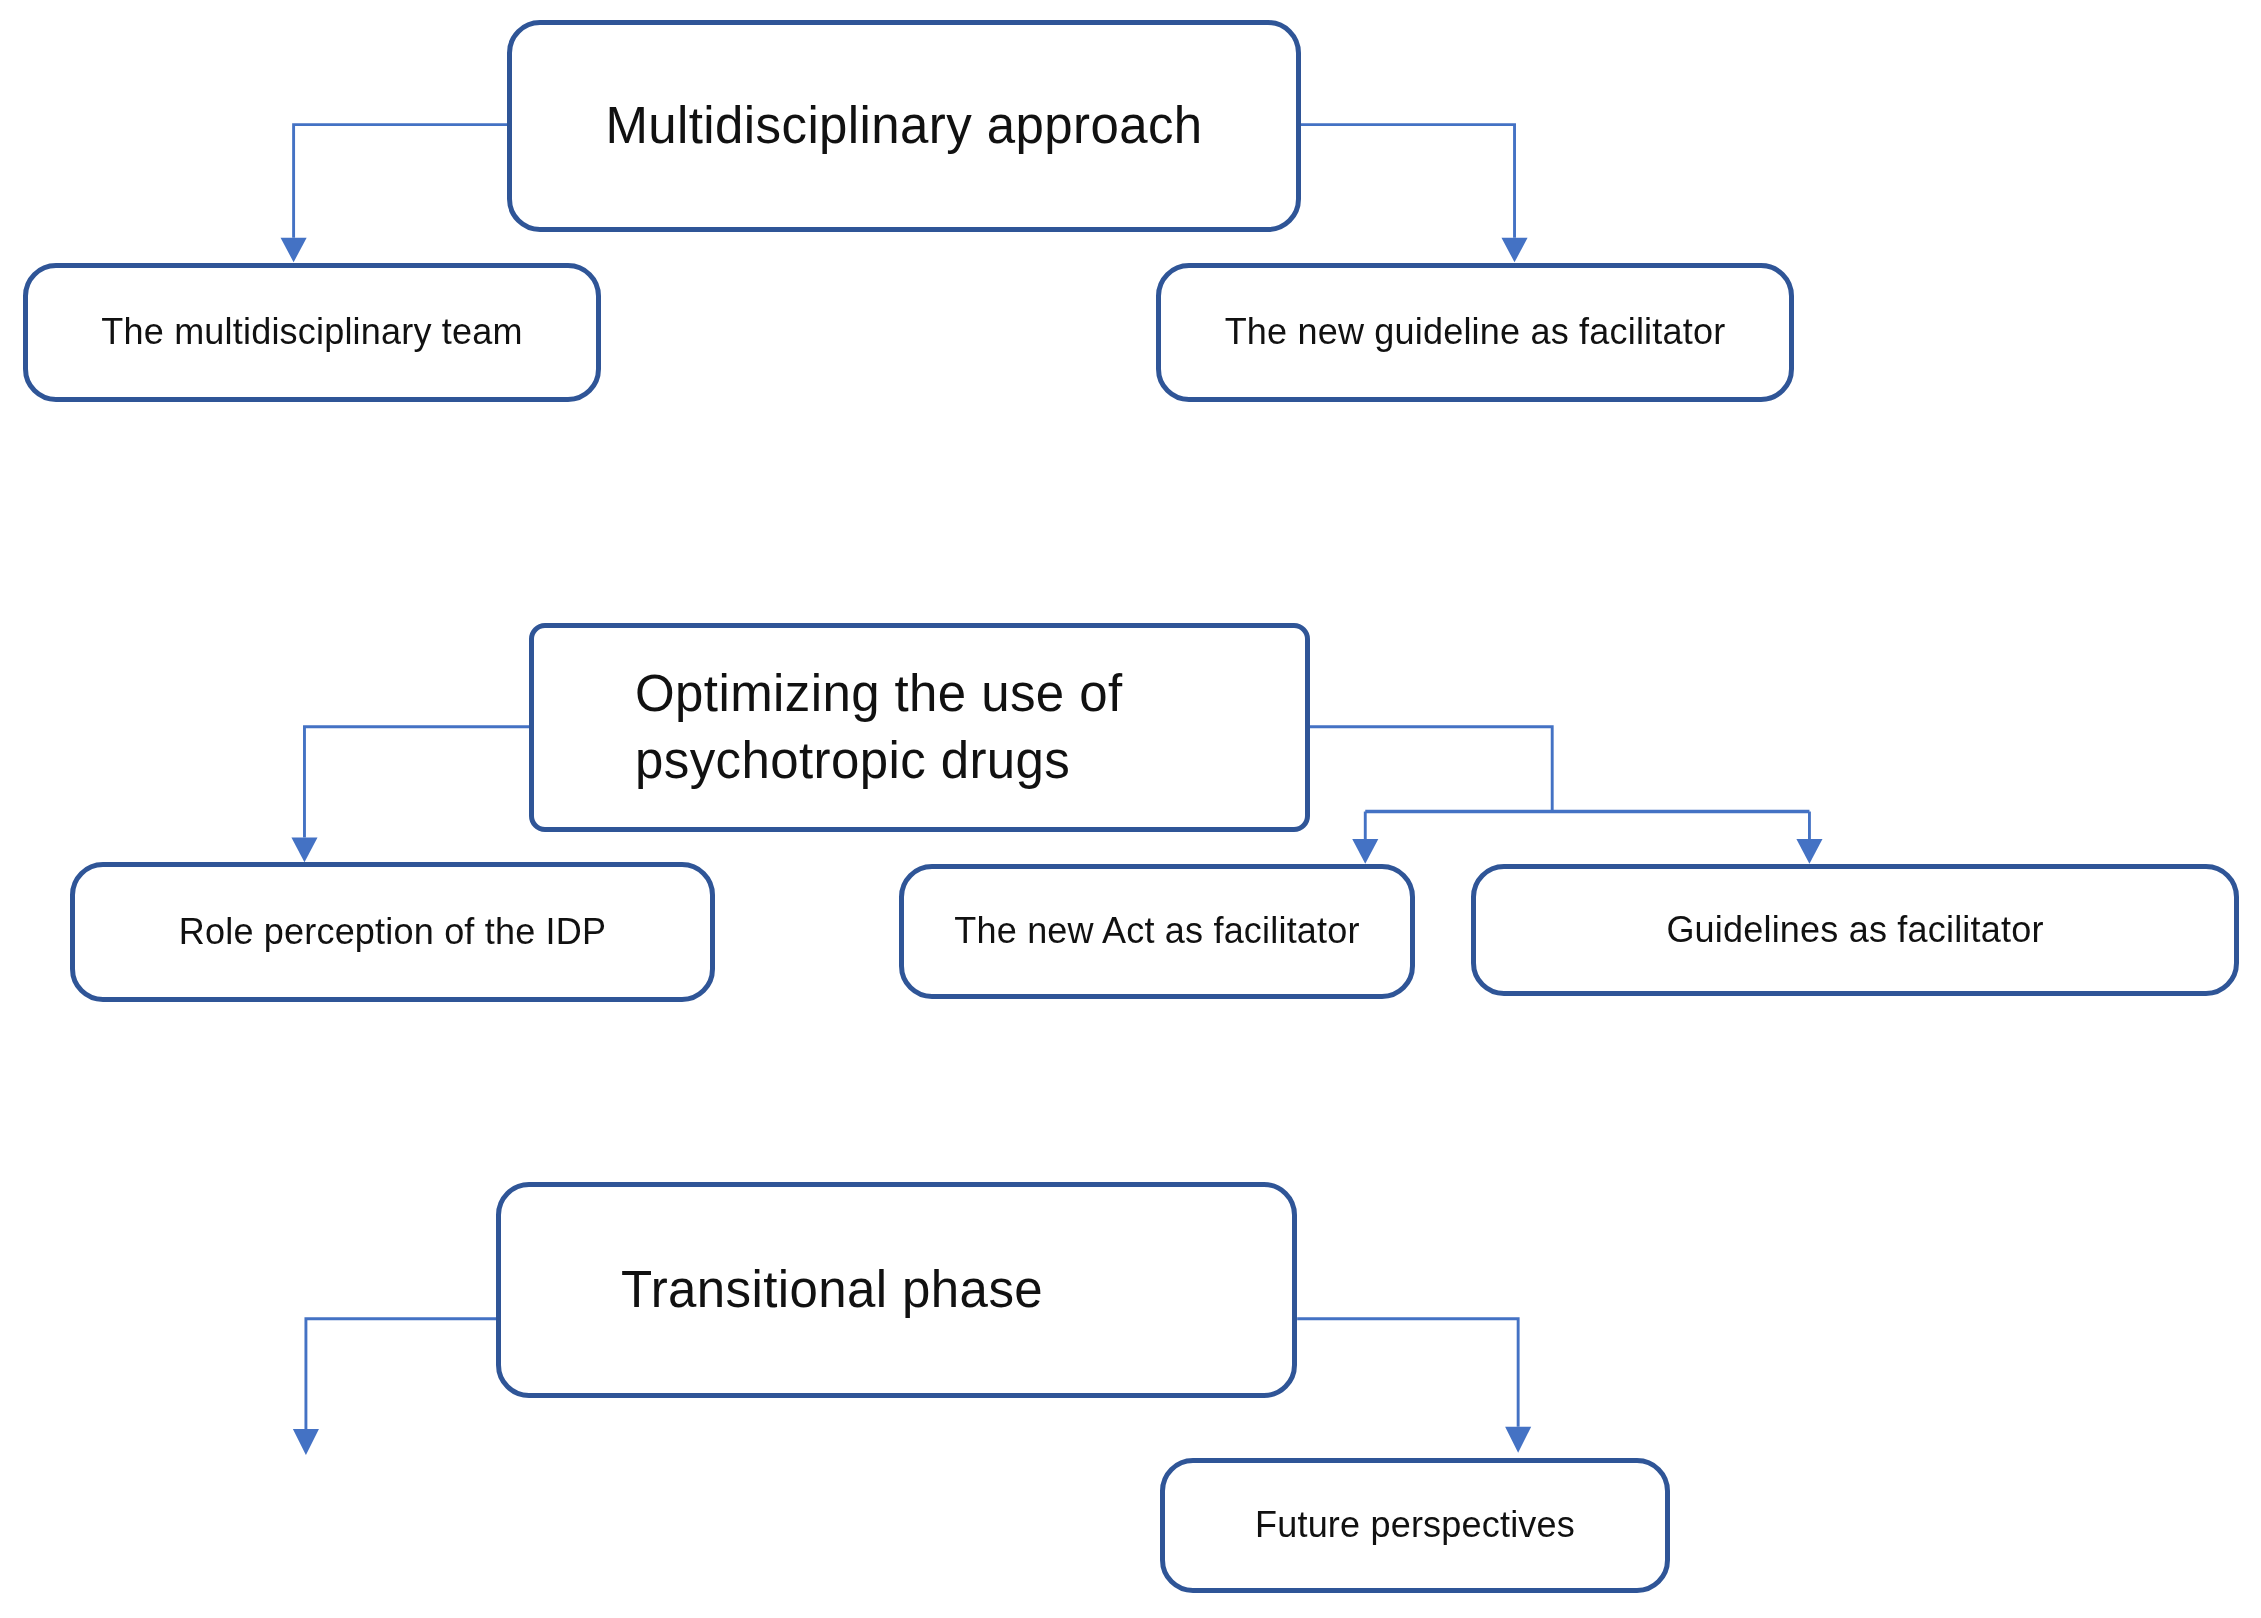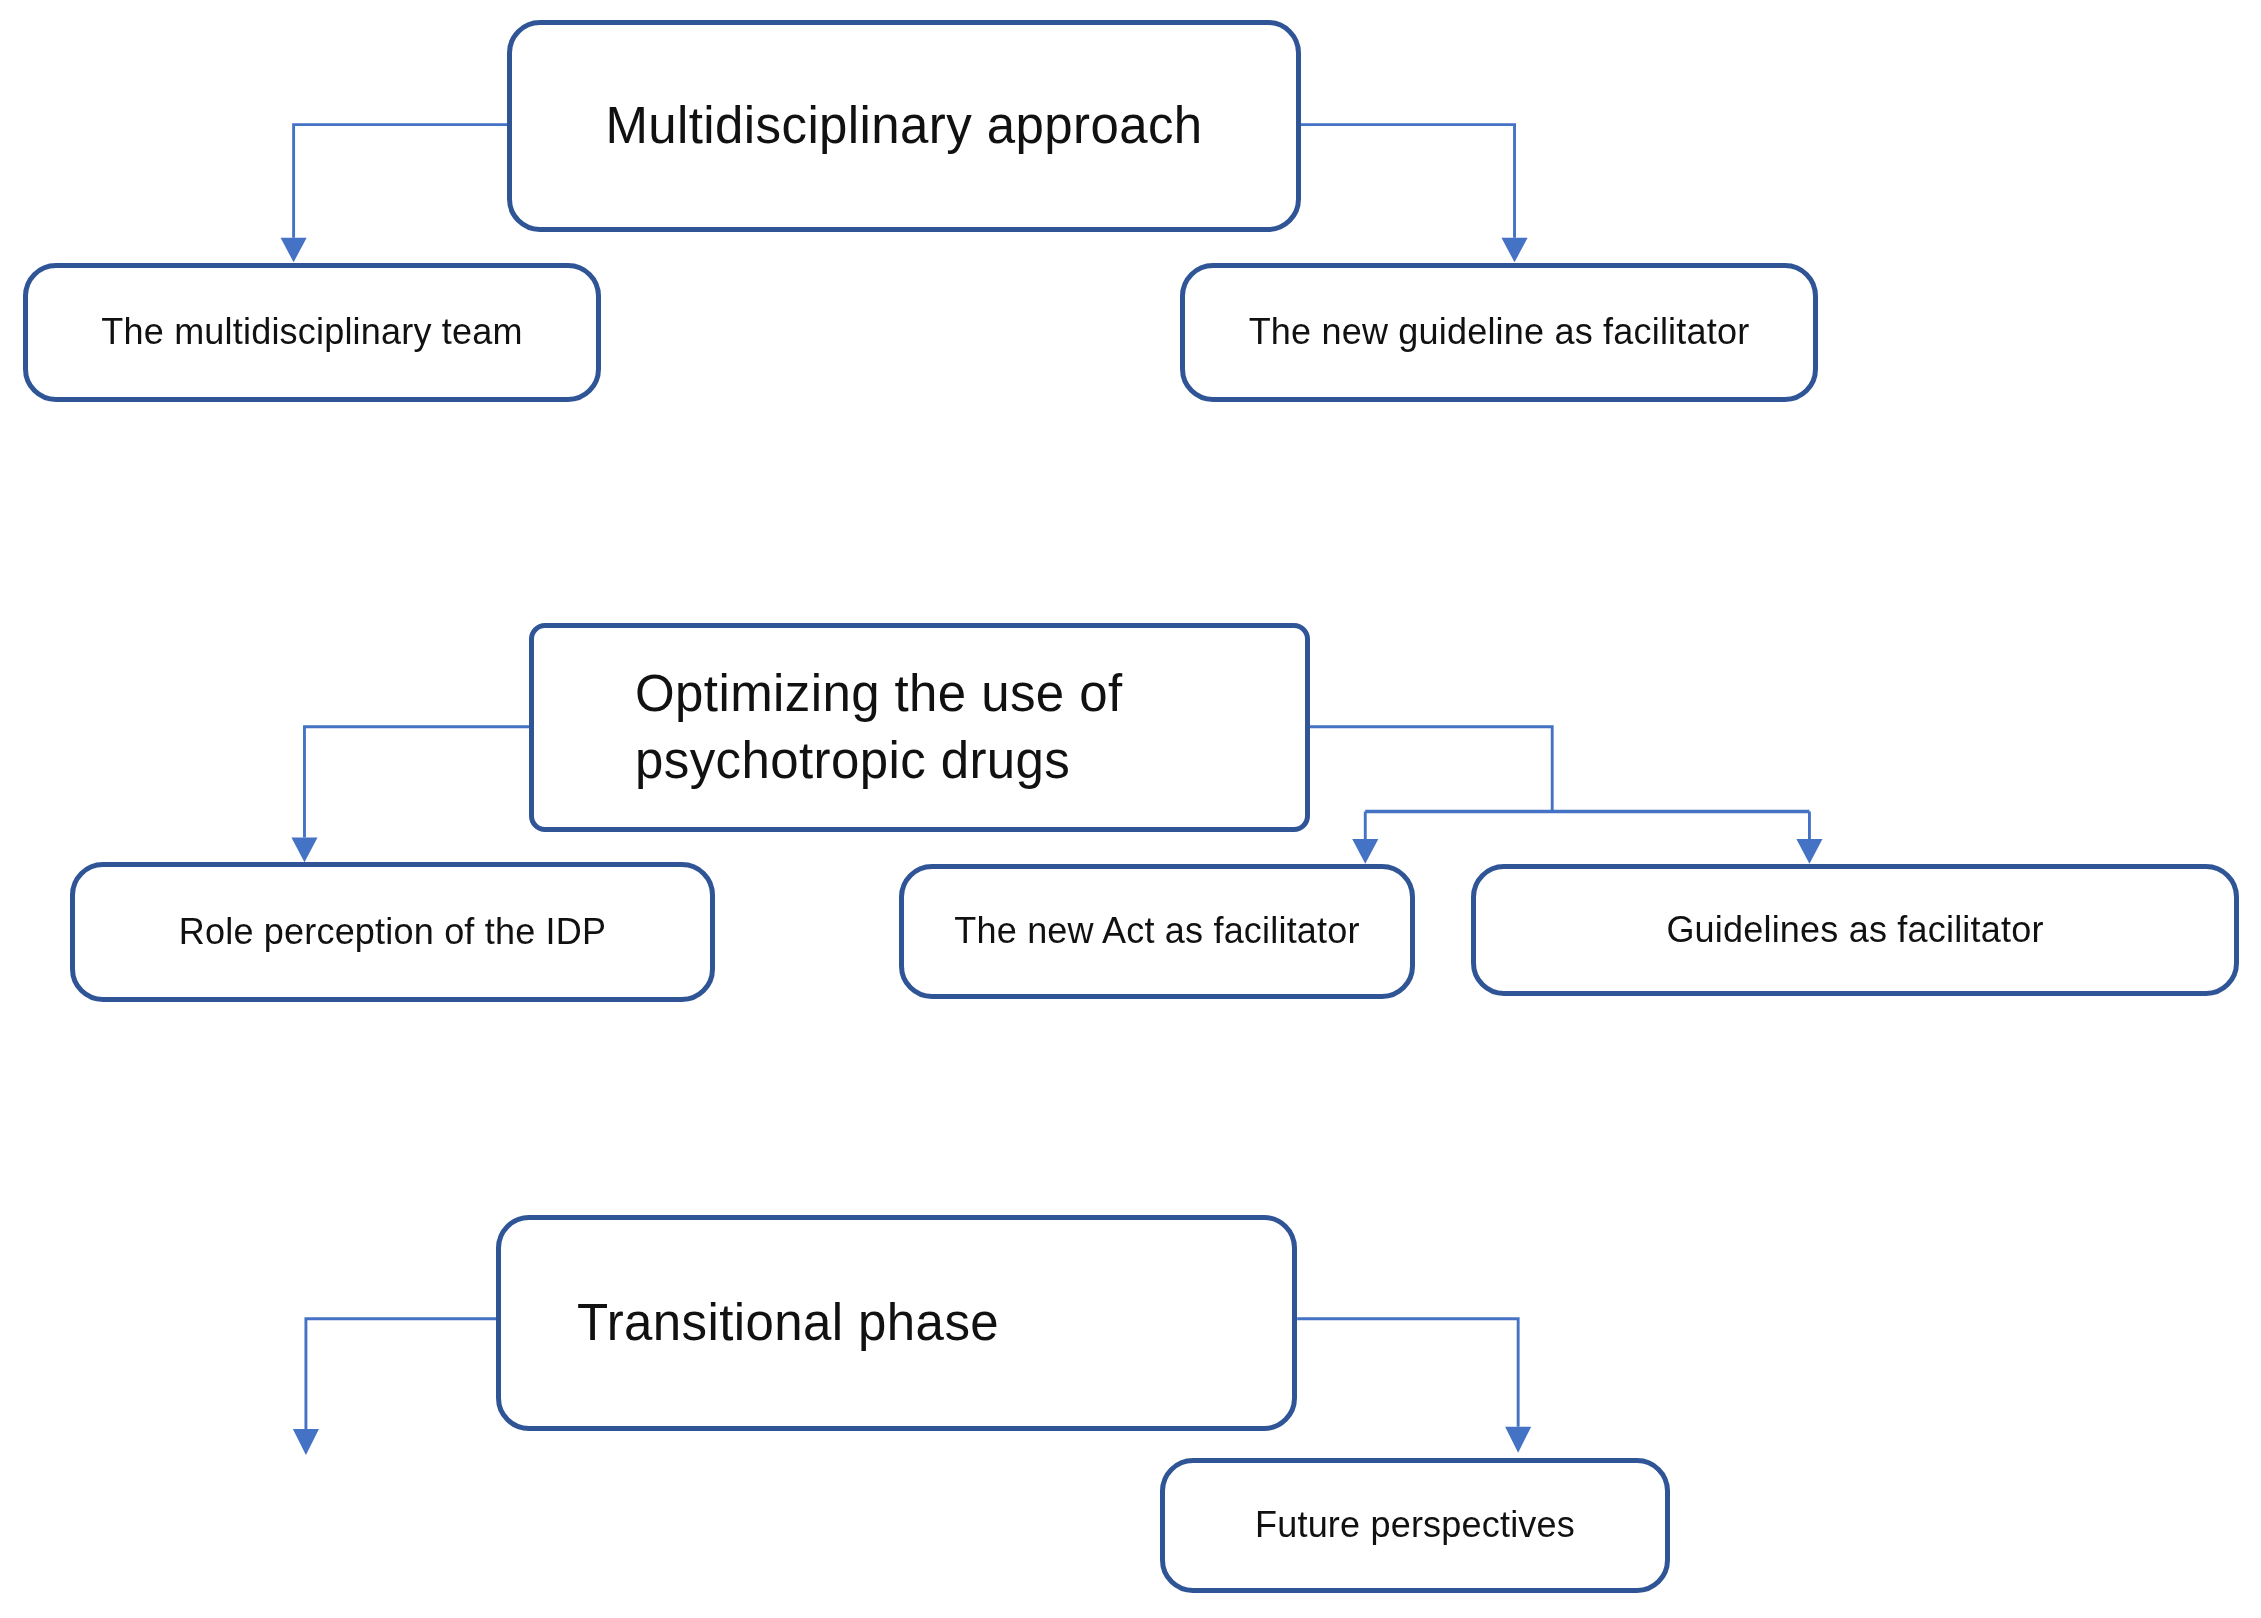--- a/index.html
+++ b/index.html
@@ -113,41 +113,41 @@
   </svg>
 
   <div class="node parent parent-top" style="left:507px; top:20px; width:794px; height:212px;">
     <div class="label">Multidisciplinary approach</div>
   </div>
 
   <div class="node child" style="left:23px; top:263px; width:578px; height:139px;">
     <div class="label">The multidisciplinary team</div>
   </div>
 
-  <div class="node child" style="left:1180px; top:263px; width:638px; height:139px;">
+  <div class="node child" style="left:1156px; top:263px; width:638px; height:139px;">
     <div class="label">The new guideline as facilitator</div>
   </div>
 
   <div class="node parent parent-mid" style="left:529px; top:623px; width:781px; height:209px;">
     <div class="label">Optimizing the use of psychotropic drugs</div>
   </div>
 
   <div class="node child" style="left:25px; top:862px; width:645px; height:140px;margin-left:45px;">
     <div class="label">Role perception of the IDP</div>
   </div>
 
   <div class="node child" style="left:899px; top:864px; width:516px; height:135px;">
     <div class="label">The new Act as facilitator</div>
   </div>
 
   <div class="node child" style="left:1471px; top:864px; width:768px; height:132px;">
     <div class="label">Guidelines as facilitator</div>
   </div>
 
-  <div class="node parent parent-bottom" style="left:496px; top:1215px; width:801px; height:216px;">
+  <div class="node parent parent-bottom" style="left:496px; top:1182px; width:801px; height:216px;padding-left:44px;">
     <div class="label">Transitional phase</div>
   </div>
 
 
   <div class="node child" style="left:1160px; top:1458px; width:510px; height:135px;">
     <div class="label">Future perspectives</div>
   </div>
 
 </div>
 

